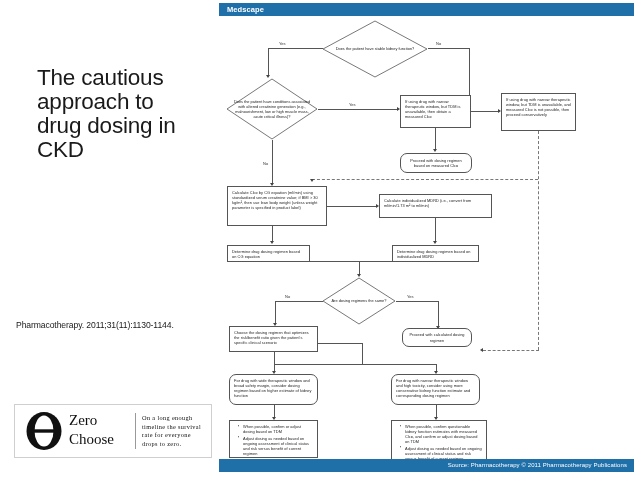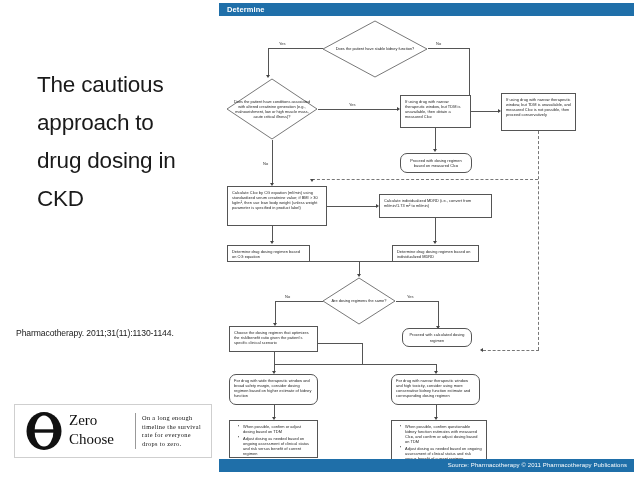--- a/index.html
+++ b/index.html
@@ -1,21 +1,21 @@
 <!DOCTYPE html>
 <html><head>
 <meta charset="utf-8">
 <style>
   html,body{margin:0;padding:0;}
   body{width:638px;height:479px;background:#ffffff;font-family:"Liberation Sans",sans-serif;overflow:hidden;position:relative;}
 
   
   #left-col{position:absolute;left:0;top:0;width:215px;height:479px;background:#fff;}
-  #slide-title{position:absolute;left:37px;top:66px;width:160px;font-size:22.5px;line-height:38px;color:#1a1a1a;font-weight:400;letter-spacing:-0.2px;}
-  #citation{position:absolute;left:16px;top:320px;font-size:8.6px;color:#1a1a1a;letter-spacing:-0.1px;white-space:nowrap;margin-top:8px;}
+  #slide-title{position:absolute;left:37px;top:66px;width:160px;font-size:22.5px;line-height:24px;color:#1a1a1a;font-weight:400;letter-spacing:-0.2px;}
+  #citation{position:absolute;left:16px;top:320px;font-size:8.6px;color:#1a1a1a;letter-spacing:-0.1px;white-space:nowrap;}
 
   
   #logo-box{position:absolute;left:14px;top:404px;width:196px;height:52px;background:#fff;border:1px solid #cfcfcf;}
   #logo-mark{position:absolute;left:10px;top:6px;width:38px;height:40px;}
   #logo-word{position:absolute;left:54px;top:6px;width:62px;height:40px;font-family:"Liberation Serif",serif;font-size:15px;line-height:19px;color:#111;font-weight:400;}
   #logo-div{position:absolute;left:120px;top:8px;width:1px;height:36px;background:#999;}
   #logo-tag{position:absolute;left:127px;top:9px;width:66px;font-family:"Liberation Serif",serif;font-size:6.3px;line-height:8.6px;color:#111;letter-spacing:0.35px;}
 
   
   #figure{position:absolute;left:215px;top:0;width:423px;height:479px;background:#ffffff;}
@@ -70,21 +70,21 @@
       <div>Choose</div>
     </div>
     <div id="logo-div"></div>
     <div id="logo-tag">On a long enough timeline the survival rate for everyone drops to zero.</div>
   </div>
 </div>
 
 <div id="figure">
 
   <div id="msc-header">
-    <span>Determine</span>
+    <span>Medscape</span>
   </div>
 
   <div id="canvas">
 
     <div class="diamond" style="left:103px;top:4px;width:106px;height:58px;">
       <svg class="dshape" viewBox="0 0 106 58" preserveAspectRatio="none">
         <polygon points="53,1 105,29 53,57 1,29" fill="#fff" stroke="#555" stroke-width="0.8"></polygon>
       </svg>
       <div class="dtext">Does the patient have stable kidney function?</div>
     </div>

